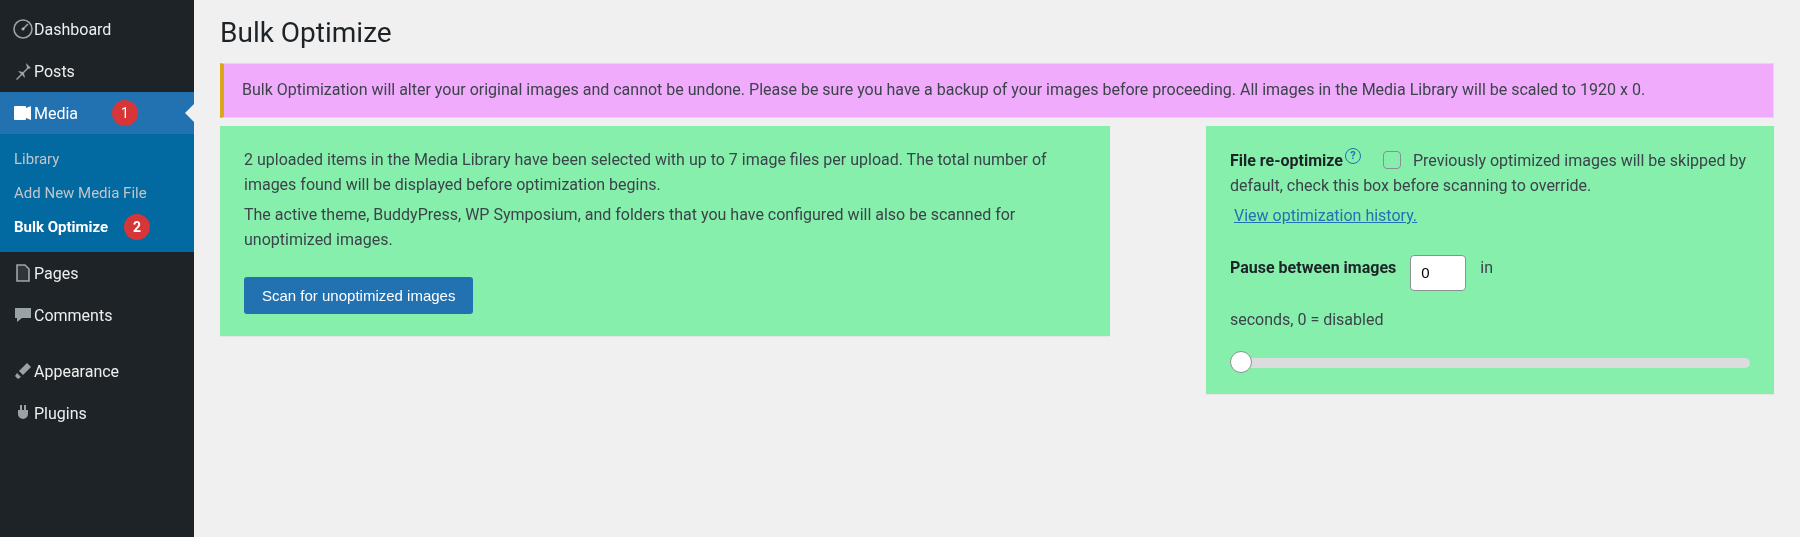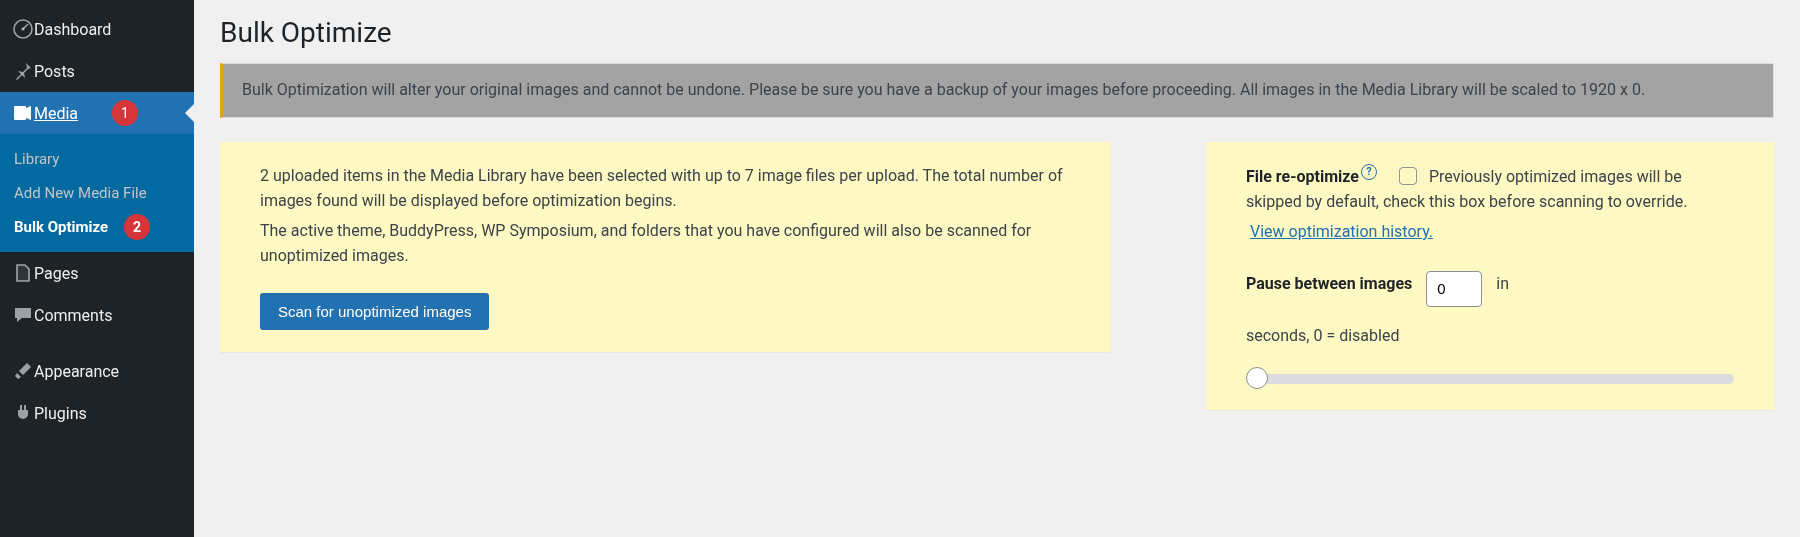--- a/index.html
+++ b/index.html
@@ -37,21 +37,20 @@
     display: flex;
     align-items: center;
     justify-content: center;
     color: rgba(240,246,252,.6);
   }
   .side-item.current .icon { color: #fff; }
   .side-item .label { font-size: 16px; }
   .side-item.current {
     background: #2271b1;
     color: #fff;
-    text-decoration: underline;
   }
   .side-item.current::after {
     content: "";
     position: absolute;
     right: -0.5px;
     top: 50%;
     transform: translateY(-50%);
     border: 10px solid transparent;
     border-right-color: #f0f0f1;
   }
@@ -91,38 +90,38 @@
     flex: 1;
     padding: 16px 26px 30px 26px;
   }
   .page-title {
     font-size: 28px;
     font-weight: 400;
     color: #1d2327;
     margin-bottom: 14px;
   }
   .notice {
-    background: #a3a3a3;
+    background: #f0abfc;
     border: 1px solid #dcdcde;
     border-left: 4px solid #dba617;
     padding: 14px 18px;
     font-size: 16px;
     line-height: 1.55;
     color: #3c434a;
-    margin-bottom: 24px;
+    margin-bottom: 8px;
   }
   .two-col {
     display: flex;
     gap: 96px;
     align-items: flex-start;
   }
   .panel {
-    background: #fef9c3;
+    background: #86efac;
     box-shadow: 0 1px 1px rgba(0,0,0,.04);
-    padding: 22px 40px;
+    padding: 22px 24px;
   }
   .panel-left {
     flex: 0 0 890px;
   }
   .panel-left p {
     font-size: 16px;
     line-height: 1.55;
     color: #3c434a;
     margin-bottom: 6px;
   }

